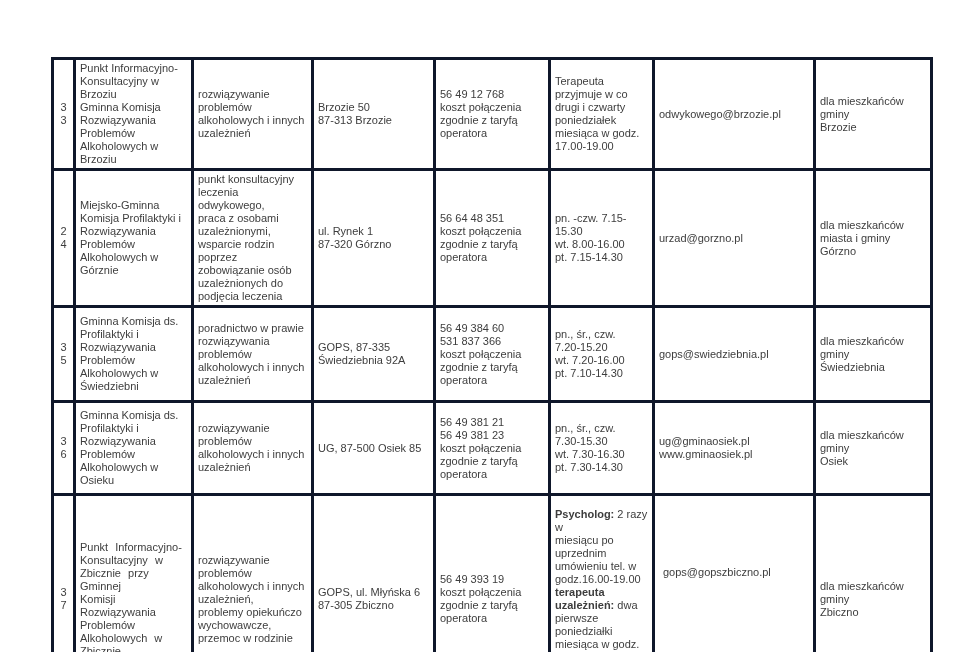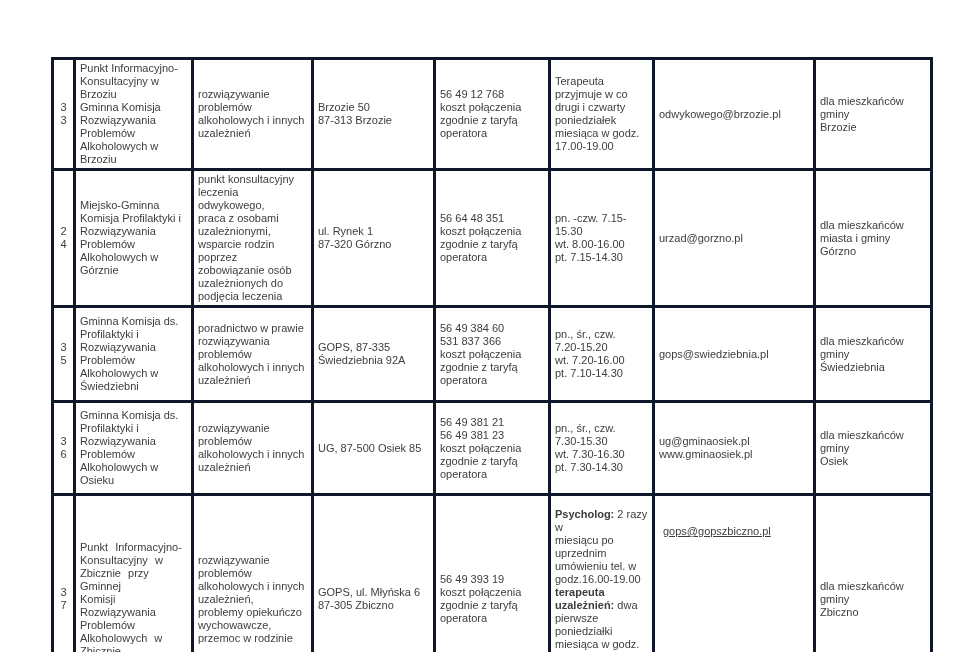--- a/index.html
+++ b/index.html
@@ -31,21 +31,21 @@
   }
   td.num{text-align:center;white-space:normal;}
   td.name-justified{word-spacing:4px;}
   td.email-split{padding:0;}
   .email-split-inner{
     height:176px;
     box-sizing:border-box;
     padding:14px 4px 16px 4px;
     display:flex;flex-direction:column;justify-content:space-between;
   }
-  .link-underline{text-decoration:underline;}
+  .link-underline{margin-top:41px;}
   b{font-weight:bold;}
 </style>
 </head>
 <body>
 
 <div class="page">
   <table class="dir">
     <colgroup>
       <col style="width:22px">
         <col style="width:118px">

